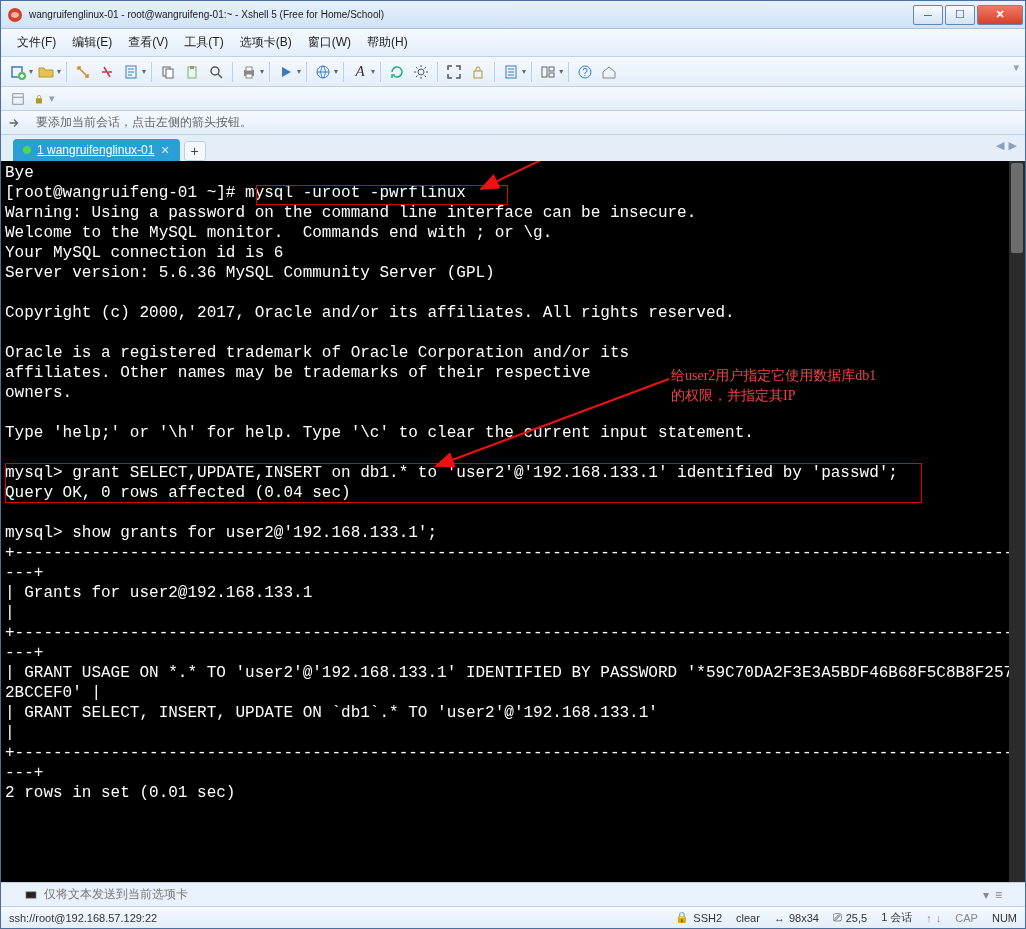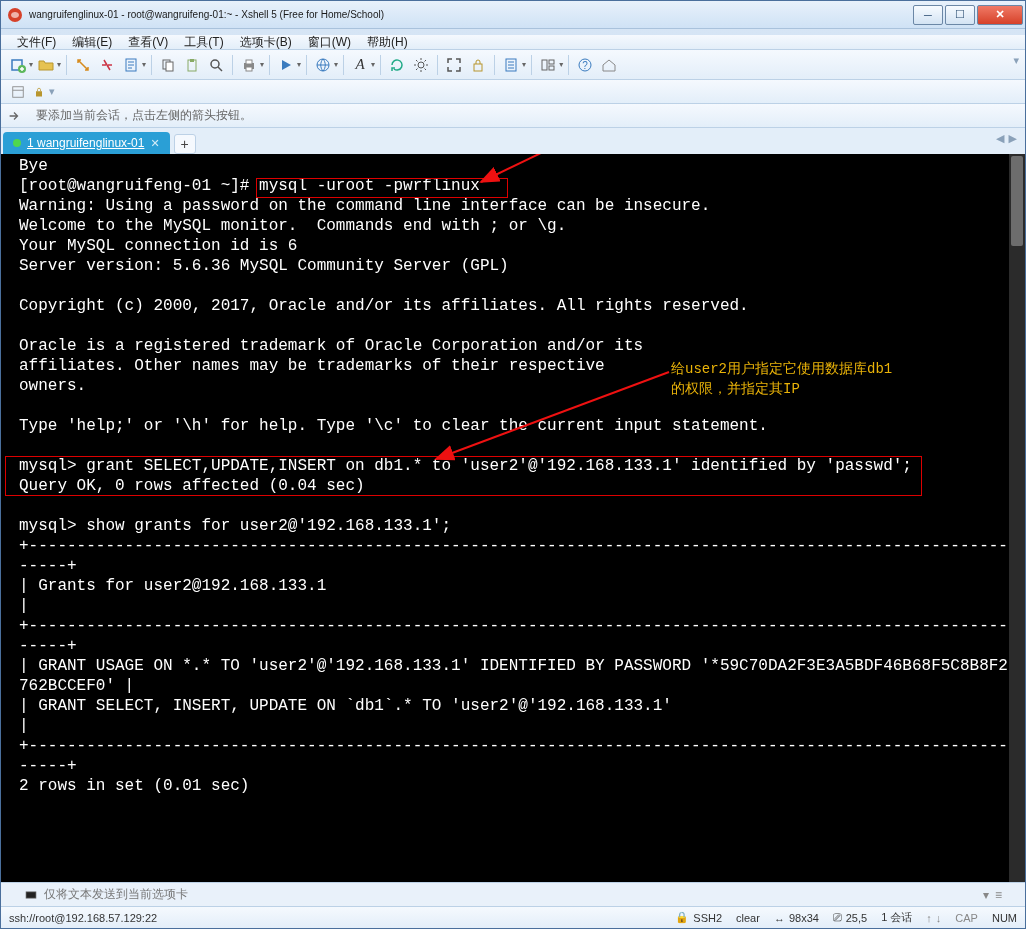--- a/index.html
+++ b/index.html
@@ -5,40 +5,40 @@
 * { margin: 0; padding: 0; box-sizing: border-box; }
 body { font-family: "Microsoft YaHei", Tahoma, Arial, sans-serif; font-size: 12px; background: #3b6ea5; width: 1026px; height: 929px; overflow: hidden; position: relative; }
 .window { position: absolute; top: 0; left: 0; right: 0; bottom: 0; background: linear-gradient(#d6e5f5,#cfe0f2); border: 1px solid #4a6f9c; display: flex; flex-direction: column; }
 .titlebar { height: 28px; background: linear-gradient(#e8f1fb,#cfe2f5); display: flex; align-items: center; padding: 0 2px 0 6px; border-bottom: 1px solid #a9c2dc; }
 .app-icon { width: 16px; height: 16px; margin-right: 6px; }
 .title-text { flex: 1; color: #1a1a1a; font-size: 10px; }
 .win-btns { display: flex; }
 .win-btn { width: 30px; height: 20px; margin-left: 2px; border: 1px solid #6b87a6; border-radius: 2px; display: flex; align-items: center; justify-content: center; font-size: 11px; cursor: pointer; }
 .win-btn.min, .win-btn.max { background: linear-gradient(#f7fbff,#d3e3f3); color: #2a4c70; }
 .win-btn.close { background: linear-gradient(#f07a66,#d64129); color: #fff; width: 46px; font-weight: bold; }
-.menubar { height: 15px; background: linear-gradient(#f5f9fe,#e3eef9); display: flex; align-items: center; padding: 0 8px; border-bottom: 1px solid #bcd1e6; margin-top: 6px; }
+.menubar { height: 28px; background: linear-gradient(#f5f9fe,#e3eef9); display: flex; align-items: center; padding: 0 8px; border-bottom: 1px solid #bcd1e6; }
 .menu-item { padding: 2px 8px; cursor: pointer; color: #222; }
 .toolbar { height: 30px; background: linear-gradient(#f5f9fe,#e3eef9); display: flex; align-items: center; padding: 0 6px; border-bottom: 1px solid #bcd1e6; gap: 2px; position: relative; }
 .tbtn { width: 22px; height: 22px; display: flex; align-items: center; justify-content: center; border-radius: 2px; cursor: pointer; color: #3a5c80; }
 .tsep { width: 1px; height: 20px; background: #bcd1e6; margin: 0 3px; }
 .tdrop { font-size: 8px; margin-left: -2px; color: #666; }
 .addrbar { height: 24px; background: linear-gradient(#f5f9fe,#e3eef9); display: flex; align-items: center; padding: 0 6px; border-bottom: 1px solid #bcd1e6; gap: 4px; }
 .addr-field { flex: 1; color: #444; font-size: 12px; padding-left: 4px; }
 .hintbar { height: 24px; background: linear-gradient(#f5f9fe,#e3eef9); display: flex; align-items: center; padding: 0 6px; border-bottom: 1px solid #bcd1e6; color: #666; gap: 15px; }
-.tabbar { height: 26px; background: #e3eef9; display: flex; align-items: flex-end; padding: 0 2px; position: relative; }
+.tabbar { height: 26px; background: #e3eef9; display: flex; align-items: flex-end; padding: 0 12px; position: relative; }
 .tab { display: flex; align-items: center; gap: 6px; padding: 4px 10px; border-top-left-radius: 4px; border-top-right-radius: 4px; cursor: pointer; font-size: 12px; }
 .tab.active { background: #2a9fd6; color: #fff; }
 .tab-close { font-size: 11px; opacity: .8; }
 .tab-add { width: 22px; height: 20px; background: #f5f9fe; border: 1px solid #bcd1e6; border-radius: 3px; display: flex; align-items: center; justify-content: center; margin-left: 4px; cursor: pointer; color: #444; font-size: 14px; }
 .nav-arrows { position: absolute; right: 8px; top: 4px; color: #8aa1b9; font-size: 11px; display: flex; gap: 4px; }
-.terminal { flex: 1; background: #000; color: #fff; font-family: Consolas,"Courier New",monospace; font-size: 16px; line-height: 20px; padding: 2px 0 2px 18px; white-space: pre; overflow: hidden; position: relative; }
+.terminal { flex: 1; background: #000; color: #fff; font-family: Consolas,"Courier New",monospace; font-size: 16px; line-height: 20px; padding: 2px 0 2px 4px; white-space: pre; overflow: hidden; position: relative; }
 .termline { white-space: pre-wrap; word-break: break-all; }
 .hlbox1 { position: absolute; border: 1px solid #d00; left: 255px; top: 24px; width: 252px; height: 20px; pointer-events: none; }
 .hlbox2 { position: absolute; border: 1px solid #d00; left: 4px; top: 302px; width: 917px; height: 40px; pointer-events: none; }
-.anno { position: absolute; color: #eab308; font-family: Liberation Mono, monospace; font-size: 14px; font-weight: normal; pointer-events: none; }
+.anno { position: absolute; color: #ef4444; font-family: Liberation Serif, serif; font-size: 14px; font-weight: normal; pointer-events: none; }
 .anno2-text { left: 670px; top: 205px; }
 .inputbar { height: 24px; background: #e9f1fa; display: flex; align-items: center; padding: 0 23px; border-top: 1px solid #bcd1e6; gap: 6px; color: #777; }
 .statusbar { height: 22px; background: linear-gradient(#f5f9fe,#e3eef9); display: flex; align-items: center; padding: 4px 8px; border-top: 1px solid #bcd1e6; color: #333; font-size: 11px; gap: 14px; }
 .status-left { flex: 1; }
 .status-item { display: flex; align-items: center; gap: 4px; }
 .dim { color: #888; }
 svg { display: block; }
 .scrollbar { position: absolute; right: 0; top: 0; bottom: 0; width: 16px; background: #2b2b2b; }
 .scroll-thumb { position: absolute; left: 2px; right: 2px; top: 2px; height: 90px; background: #6d6d6d; border-radius: 2px; }
 .tb-right { position: absolute; right: 6px; top: 4px; color: #8aa1b9; font-size: 11px; }

